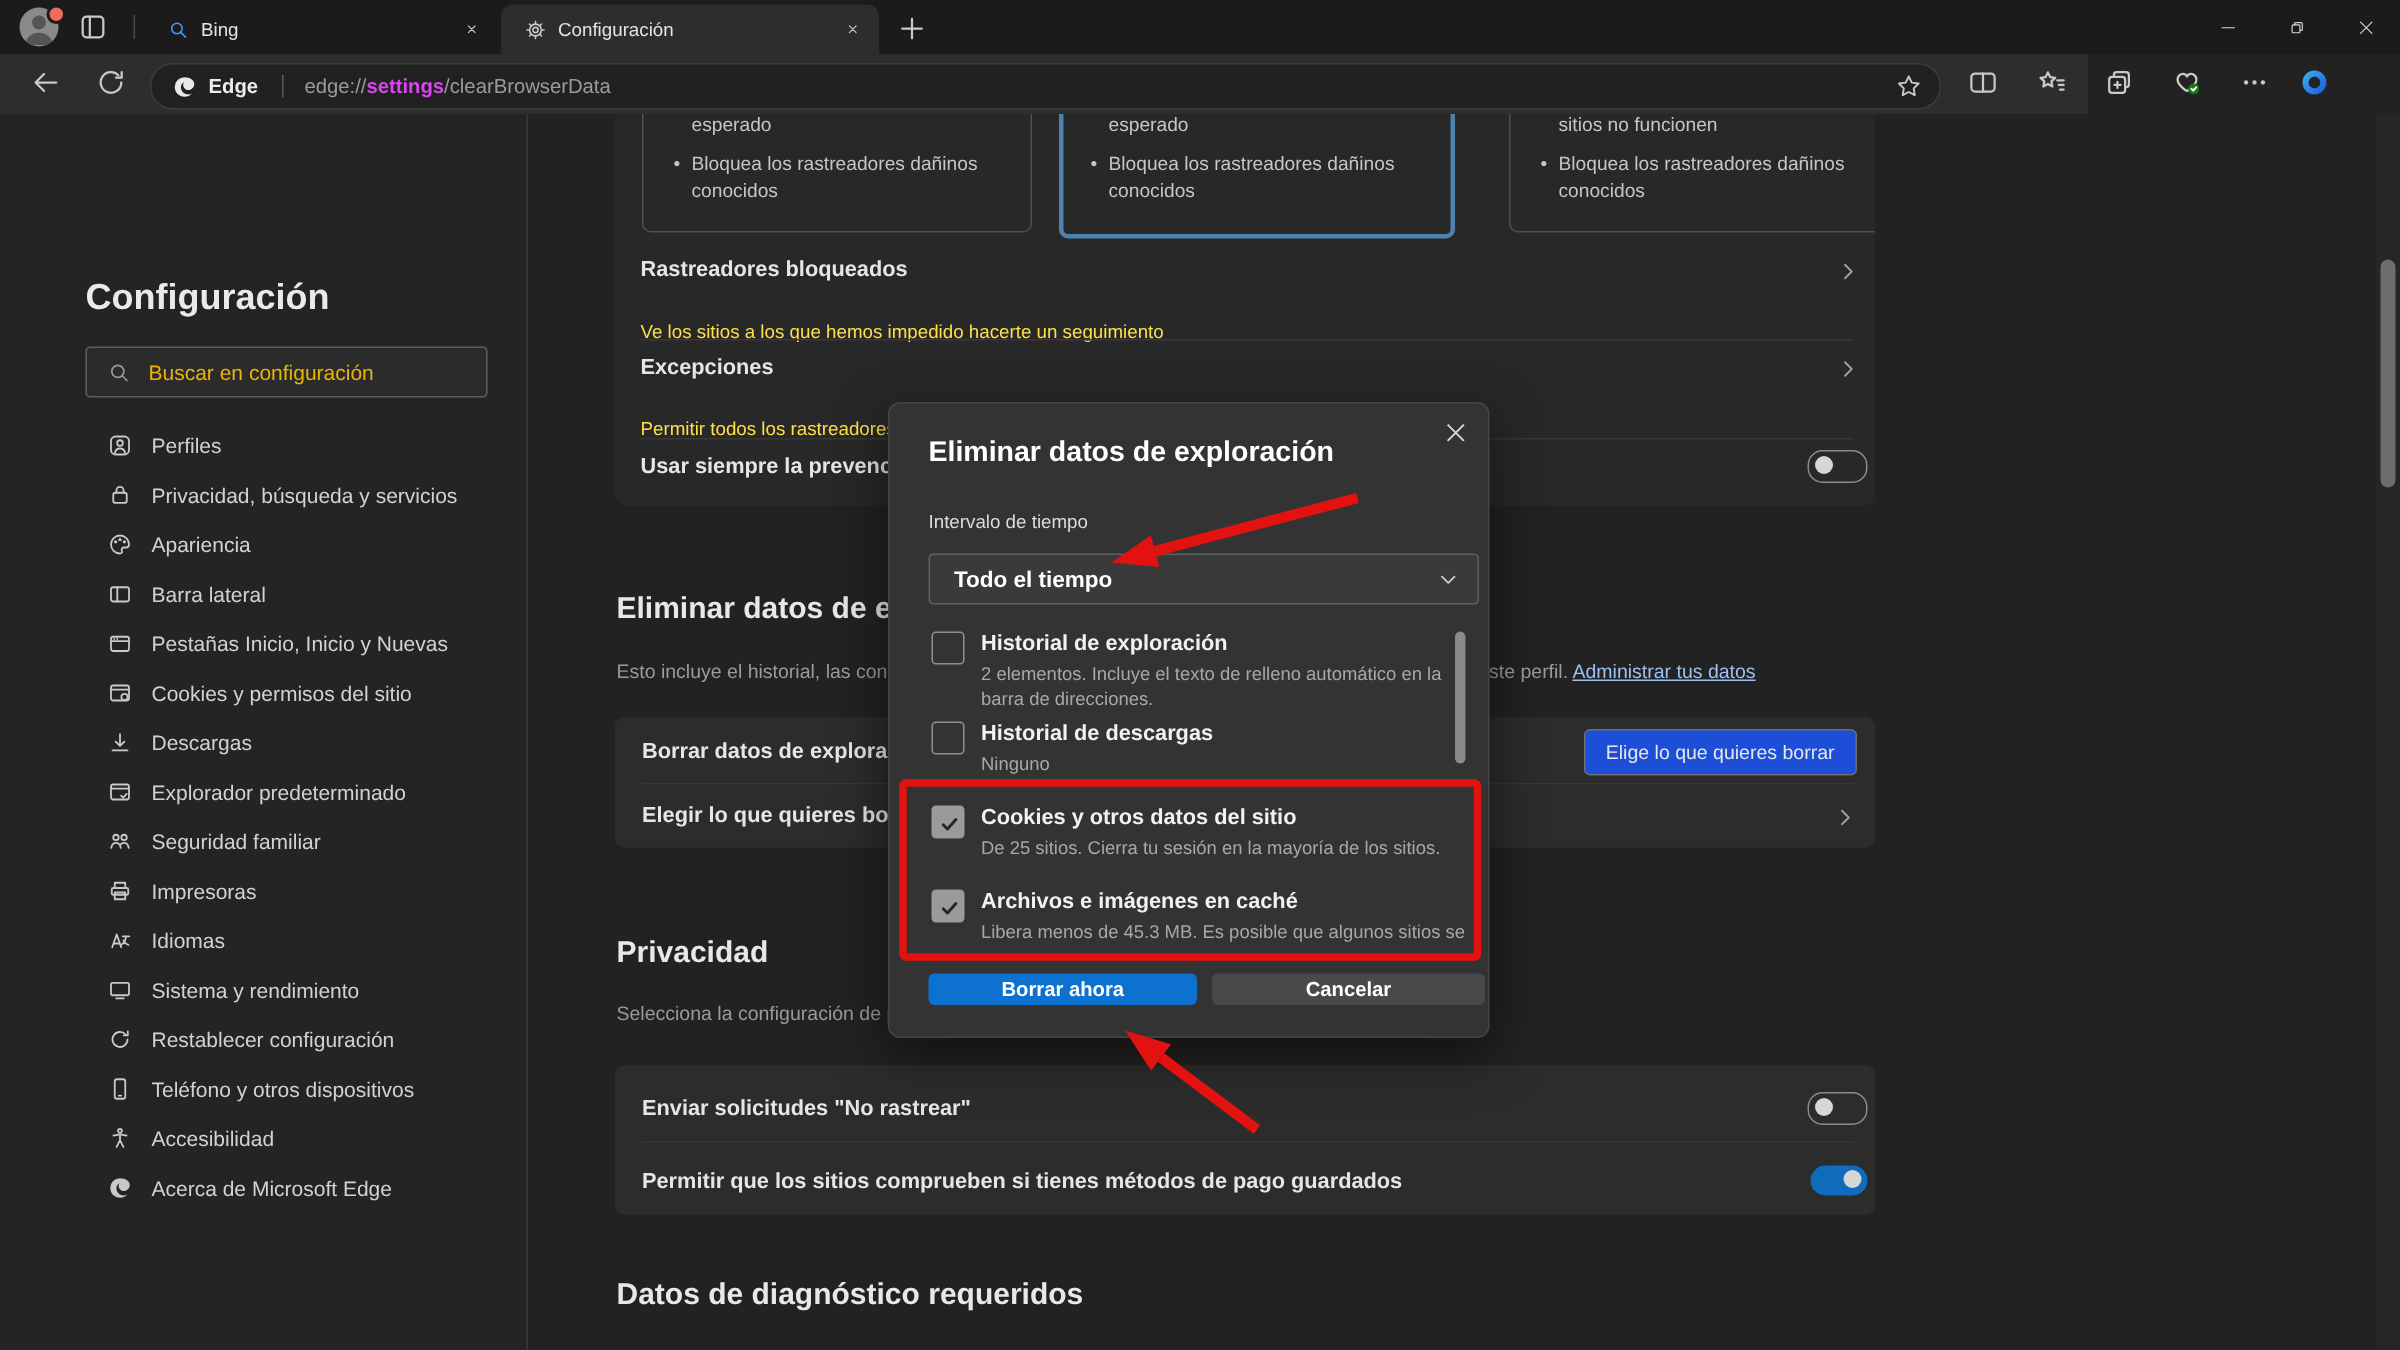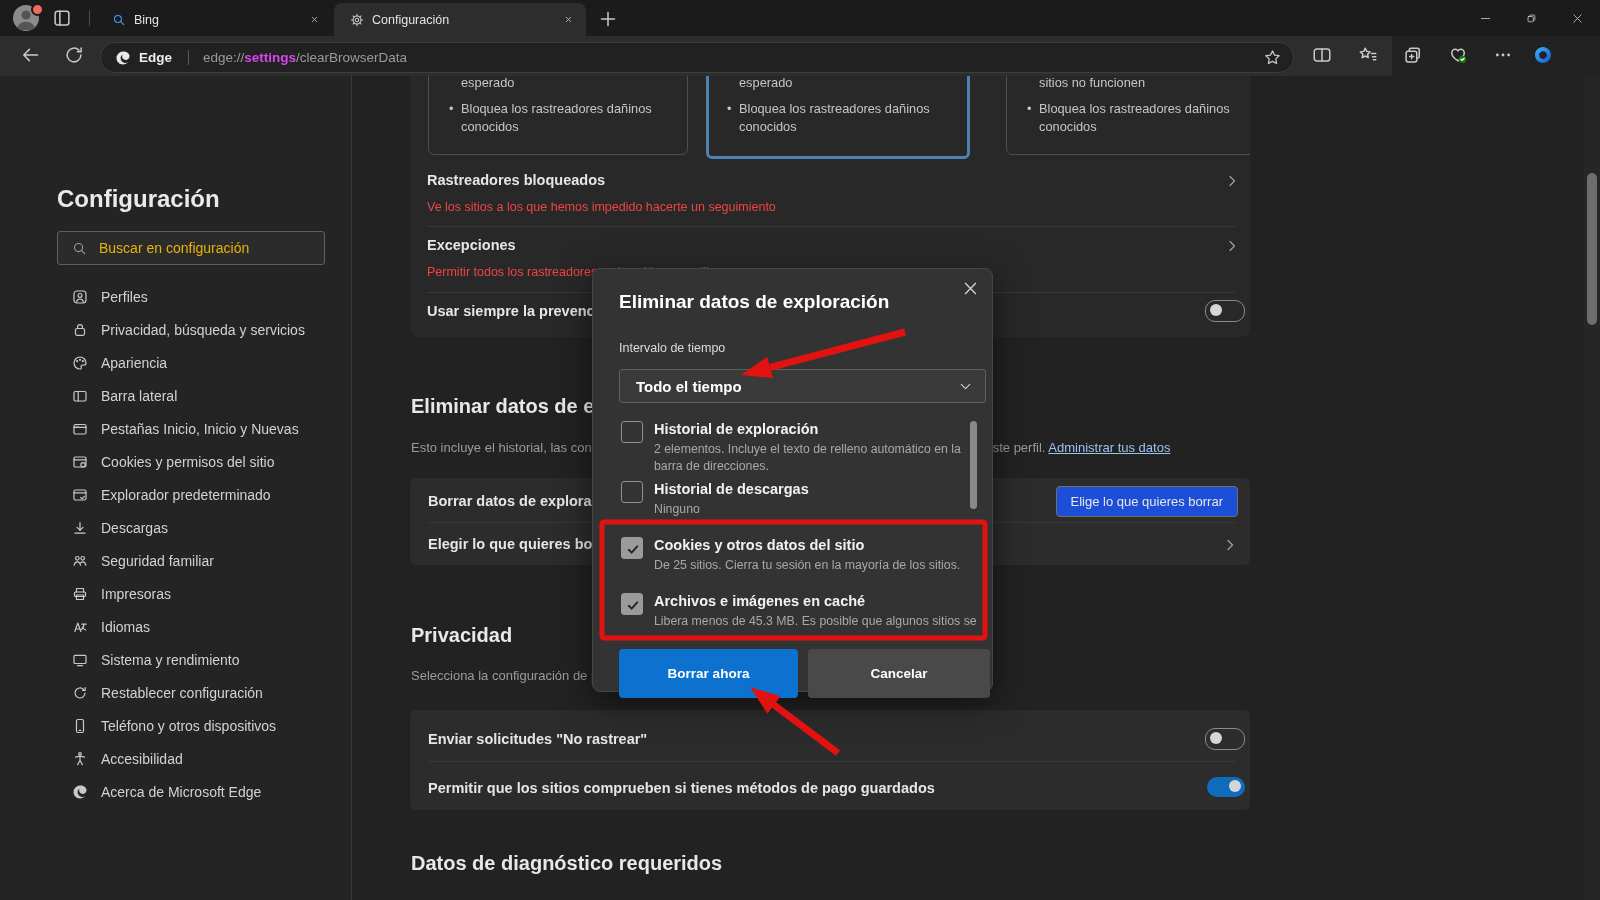--- a/index.html
+++ b/index.html
@@ -46,21 +46,21 @@
   .nav{position:absolute;left:0;top:204px;width:351px;}
   .nav-item{display:flex;align-items:center;height:33px;cursor:pointer;}
   .nav-item .ic{width:16px;height:16px;margin-left:72px;}
   .nav-item .lbl{font-size:14px;color:#d2d2d2;margin-left:13px;white-space:nowrap;}
   
   .panel-top{position:absolute;left:410px;top:76px;width:840px;height:261px;background:#282828;border-radius:0 0 8px 8px;overflow:hidden;}
   .opt-card{position:absolute;top:-36px;height:113px;border:1px solid #4f4f4f;border-radius:6px;background:transparent;}
   .opt-card.sel{border:3px solid #4e81ae;}
   .opt-line{position:absolute;font-size:12.8px;color:#c6c6c6;line-height:18px;}
   .row-title{font-size:14.5px;font-weight:700;color:#e6e6e6;white-space:nowrap;}
-  .row-desc{font-size:12.5px;color:#ef4444;white-space:nowrap;}
+  .row-desc{font-size:12.5px;color:#fde047;white-space:nowrap;margin-top:14px;}
   .chev{width:16px;height:16px;color:#a2a2a2;}
   .hsep{position:absolute;height:1px;background:#373737;}
   .sec-h{position:absolute;font-size:20px;font-weight:700;color:#e8e8e8;white-space:nowrap;}
   .sec-d{position:absolute;font-size:13px;color:#9b9b9b;white-space:nowrap;overflow:hidden;}
   .link{color:#9cc0f0;text-decoration:underline;cursor:pointer;}
   .card{position:absolute;left:410px;width:840px;background:#2c2c2c;border-radius:6px;}
   .ghost-btn{position:absolute;height:29px;border:1px solid #6f6f6f;border-radius:4px;background:#1d4ed8;
     font-size:13px;color:#e8e8e8;display:flex;align-items:center;justify-content:center;padding:0 14px;cursor:pointer;white-space:nowrap;}
   .toggle{position:absolute;width:38px;height:20px;border-radius:10px;cursor:pointer;}
   .toggle.off{border:1px solid #8b8b8b;background:transparent;}
@@ -83,21 +83,21 @@
   .dlg-select .val{font-size:15px;font-weight:600;color:#ffffff;margin-left:16px;}
   .dlg-select .chev{margin-left:auto;margin-right:12px;width:15px;height:15px;color:#d0d0d0;}
   .dlg-list{position:absolute;left:0px;top:140px;width:385px;height:225px;overflow:hidden;}
   .dlg-item{position:absolute;left:26px;width:345px;}
   .cb{position:absolute;left:2px;top:0;width:20px;height:20px;border-radius:3px;border:1px solid #909090;background:transparent;cursor:pointer;}
   .cb.checked{background:#9a9a9a;border-color:#9a9a9a;display:flex;align-items:center;justify-content:center;}
   .cb svg{width:13px;height:13px;}
   .dlg-item .ttl{position:absolute;left:35px;top:0px;font-size:14.5px;font-weight:700;color:#f2f2f2;white-space:nowrap;}
   .dlg-item .dsc{position:absolute;left:35px;top:20px;width:312px;font-size:12.3px;line-height:16.5px;color:#a8a8a8;}
   .dlg-scroll{position:absolute;left:377px;top:152px;width:7px;height:88px;border-radius:4px;background:#8a8a8a;}
-  .dlg-btn{position:absolute;top:380px;height:49px;border-radius:4px;font-size:13.5px;font-weight:700;
+  .dlg-btn{position:absolute;top:380px;height:21px;border-radius:4px;font-size:13.5px;font-weight:700;
     display:flex;align-items:center;justify-content:center;cursor:pointer;}
   .dlg-btn.primary{left:26px;width:179px;background:#0d72cf;color:#ffffff;}
   .dlg-btn.secondary{left:215px;width:182px;background:#494949;color:#ffffff;}
   
   .annot{position:absolute;left:0;top:0;width:1600px;height:900px;pointer-events:none;}
 </style>
 </head>
 <body>
 
 <div id="stage">
@@ -316,34 +316,34 @@
               <rect x="2" y="3" width="12" height="10" rx="1.5"></rect>
               <path d="M2 5.8h12"></path>
               <circle cx="11" cy="10.7" r="2.1"></circle>
             </svg>
           </span>
           <span class="lbl">Cookies y permisos del sitio</span>
         </div>
         <div class="nav-item">
           <span class="ic ">
             <svg viewBox="0 0 16 16" fill="none" stroke="currentColor" stroke-width="1.2" stroke-linecap="round" stroke-linejoin="round">
+              <path d="M8 2.5V10M5.1 7.4L8 10.3l2.9-2.9M3 13.2h10"></path>
+            </svg>
+          </span>
+          <span class="lbl">Descargas</span>
+        </div>
+        <div class="nav-item">
+          <span class="ic ">
+            <svg viewBox="0 0 16 16" fill="none" stroke="currentColor" stroke-width="1.2" stroke-linecap="round" stroke-linejoin="round">
               <rect x="2" y="3" width="12" height="10" rx="1.5"></rect>
               <path d="M2 5.8h12"></path>
               <path d="M8.7 10.4l1.4 1.4 2.3-2.5"></path>
             </svg>
           </span>
           <span class="lbl">Explorador predeterminado</span>
-        </div>
-        <div class="nav-item">
-          <span class="ic ">
-            <svg viewBox="0 0 16 16" fill="none" stroke="currentColor" stroke-width="1.2" stroke-linecap="round" stroke-linejoin="round">
-              <path d="M8 2.5V10M5.1 7.4L8 10.3l2.9-2.9M3 13.2h10"></path>
-            </svg>
-          </span>
-          <span class="lbl">Descargas</span>
         </div>
         <div class="nav-item">
           <span class="ic ">
             <svg viewBox="0 0 16 16" fill="none" stroke="currentColor" stroke-width="1.2" stroke-linecap="round" stroke-linejoin="round">
               <circle cx="5.3" cy="5.3" r="1.8"></circle>
               <circle cx="10.7" cy="5.3" r="1.8"></circle>
               <path d="M2.2 12.2c.3-2 1.5-3.3 3.1-3.3s2.9 1.3 3.2 3.3M8.7 9.7c.6-.5 1.2-.8 2-.8 1.6 0 2.8 1.3 3.1 3.3"></path>
             </svg>
           </span>
           <span class="lbl">Seguridad familiar</span>

